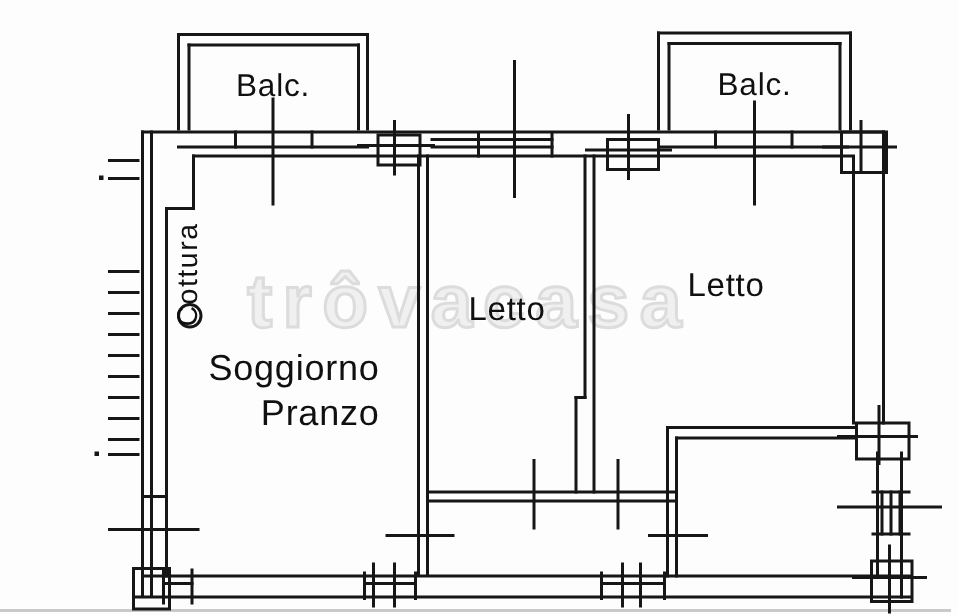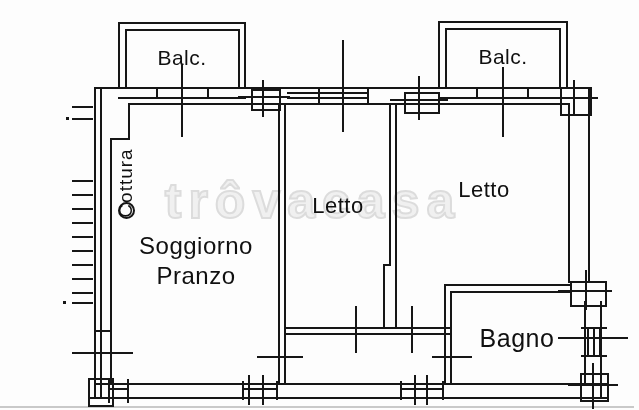--- a/index.html
+++ b/index.html
@@ -9,21 +9,21 @@
   }
   .ln{position:absolute;background:#161616;}
   .gray{position:absolute;background:#c9c9c9;}
   .bx{position:absolute;border:2px solid #161616;background:transparent;}
   .lbl{
     position:absolute;color:#101010;white-space:nowrap;
     transform:translate(-50%,-50%);font-size:22px;letter-spacing:0.5px;
   }
   .lbl.small{font-size:21px;}
   .lbl.big{font-size:25px;}
-  .lbl.two{font-size:24px;line-height:30px;text-align:center;}
+  .lbl.two{font-size:24px;line-height:30px;text-align:right;}
   .lbl.vert{transform:translate(-50%,-50%) rotate(-90deg);font-size:19px;letter-spacing:1px;}
   .circle{
     position:absolute;left:118px;top:202px;width:13px;height:13px;
     border:2px solid #161616;border-radius:50%;background:transparent;
   }
   .watermark{
     position:absolute;left:313px;top:201px;transform:translate(-50%,-50%);
     font-size:50px;letter-spacing:7px;font-weight:700;white-space:nowrap;
     color:rgba(0,0,0,0.05);-webkit-text-stroke:2px #dcdcdc;z-index:1;
   }
@@ -156,14 +156,13 @@
     <div>Pranzo</div>
   </div>
 
   <div class="lbl vert" style="left:126px;top:183px;">Cottura</div>
 
   <div class="lbl" style="left:338px;top:206px;">Letto</div>
 
   <div class="lbl" style="left:484px;top:190px;">Letto</div>
 
 
-  <div class="lbl big" style="left:517px;top:338px;">Bagno</div>
 </div>
 
 </body></html>

